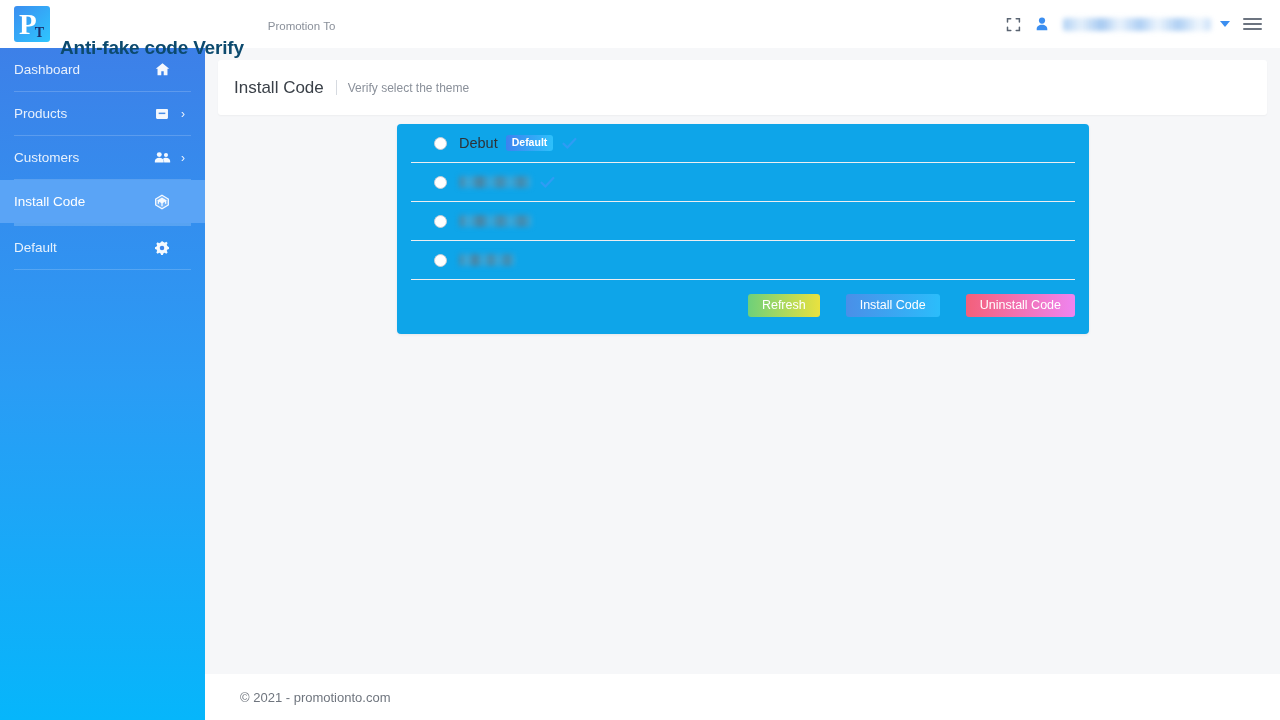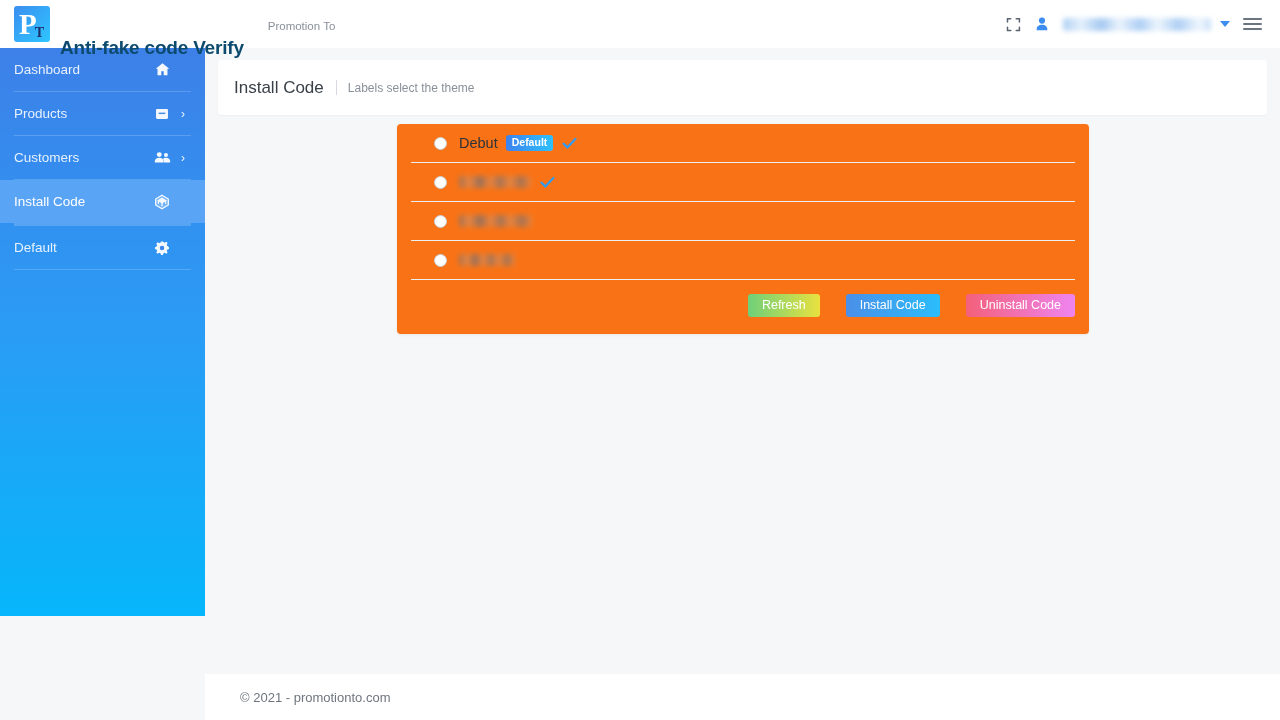--- a/index.html
+++ b/index.html
@@ -102,21 +102,21 @@
   .hamburger span {
     display: block; width: 19px; height: 2px;
     background: #6c7480; border-radius: 1px;
   }
 
   
   .sidebar {
     position: absolute;
     top: 48px; left: 0;
     width: 205px;
-    height: 568px;
+    height: 672px;
     background: linear-gradient(180deg, #3d80e8 0%, #2a9cf5 50%, #06b6fb 100%);
     z-index: 10;
   }
   .nav-item {
     position: relative;
     height: 43px;
     display: flex;
     align-items: center;
     padding: 0 16px 0 14px;
     color: rgba(255,255,255,.88);
@@ -177,21 +177,21 @@
   .page-sub {
     font-size: 12px;
     color: #8a909a;
   }
 
   .theme-card {
     position: absolute;
     left: 192px;
     top: 76px;
     width: 692px;
-    background: #f97316;
+    background: #0ea5e9;
     border-radius: 4px;
     box-shadow: 0 1px 3px rgba(0,0,0,.07);
     padding: 0 14px;
   }
   .theme-row {
     height: 39px;
     display: flex;
     align-items: center;
     border-bottom: 1px solid #eceef1;
     padding-left: 23px;
@@ -383,21 +383,21 @@
   </div>
   <div class="nav-sep"></div>
 
 </div>
 
 <div class="main">
 
   <div class="page-head-card">
     <span class="page-title">Install Code</span>
     <span class="page-divider"></span>
-    <span class="page-sub">Labels select the theme</span>
+    <span class="page-sub">Verify select the theme</span>
   </div>
 
   <div class="theme-card">
 
     <div class="theme-row">
       <span class="radio"></span>
       <span class="theme-name">Debut</span>
       <span class="badge-default">Default</span>
       <span class="check-mark">
         <svg width="15" height="13" viewBox="0 0 16 14" fill="none" stroke="currentColor" stroke-width="2.4" stroke-linecap="round" stroke-linejoin="round">

